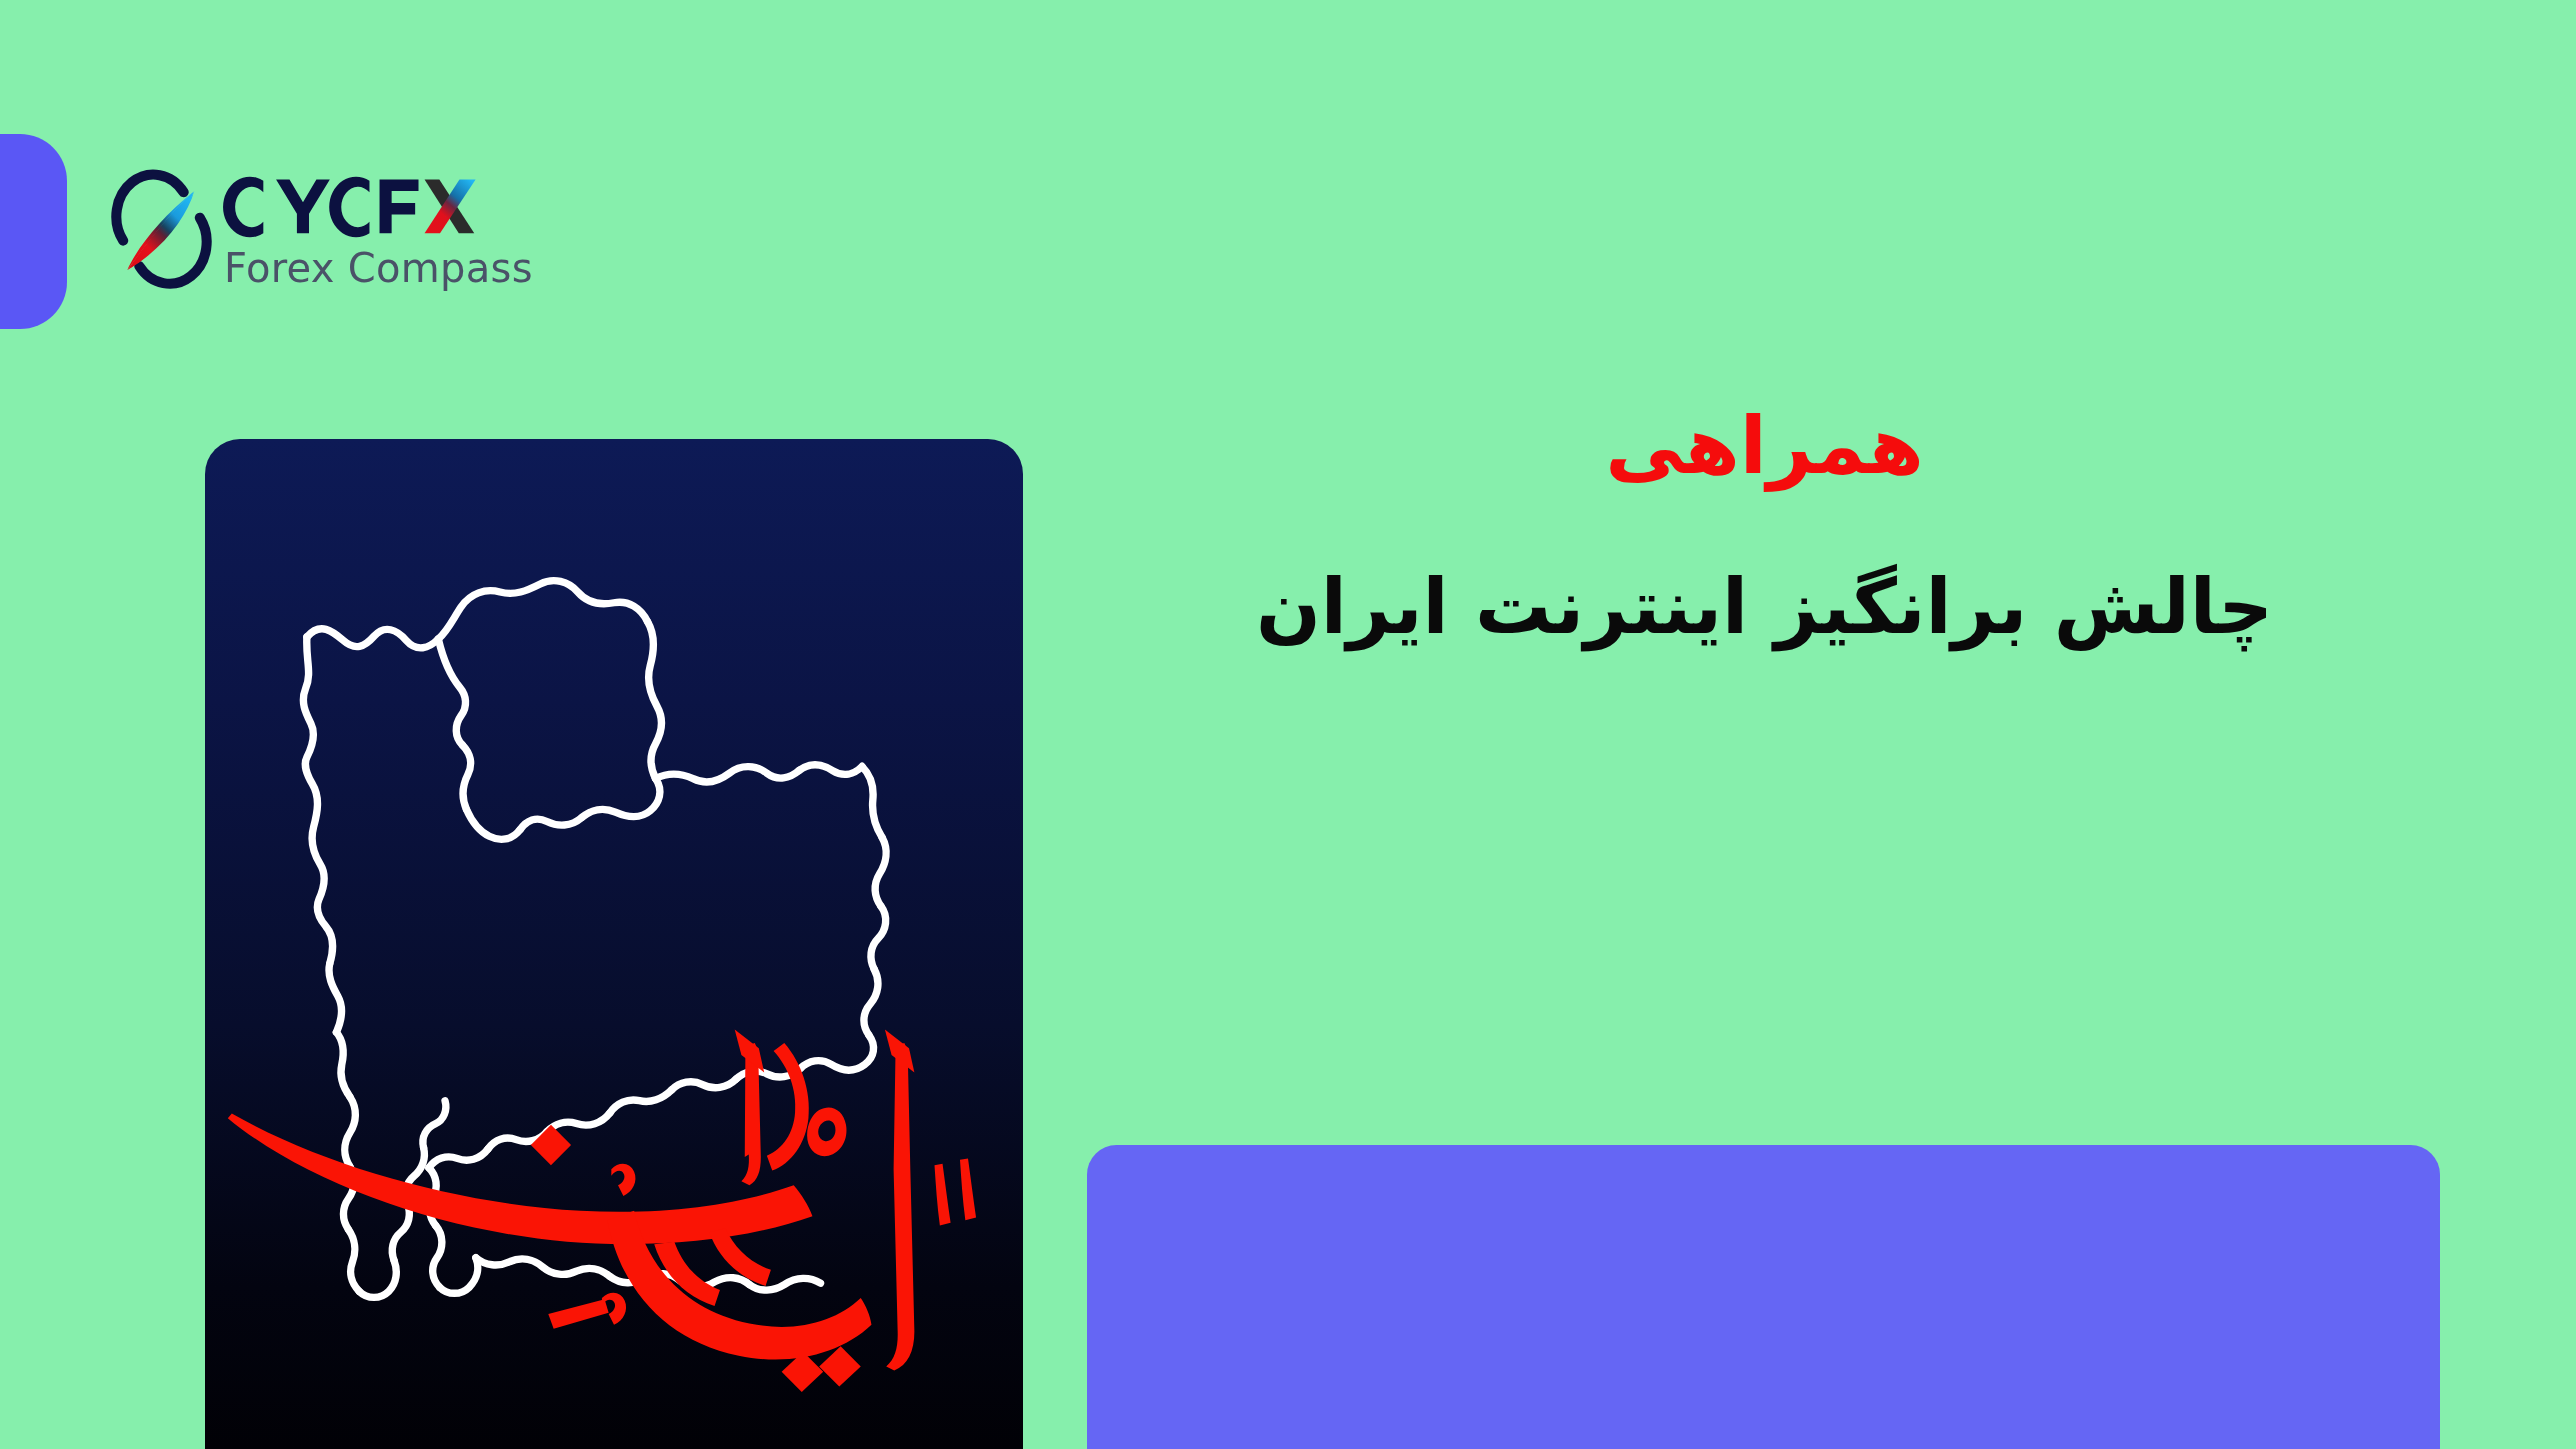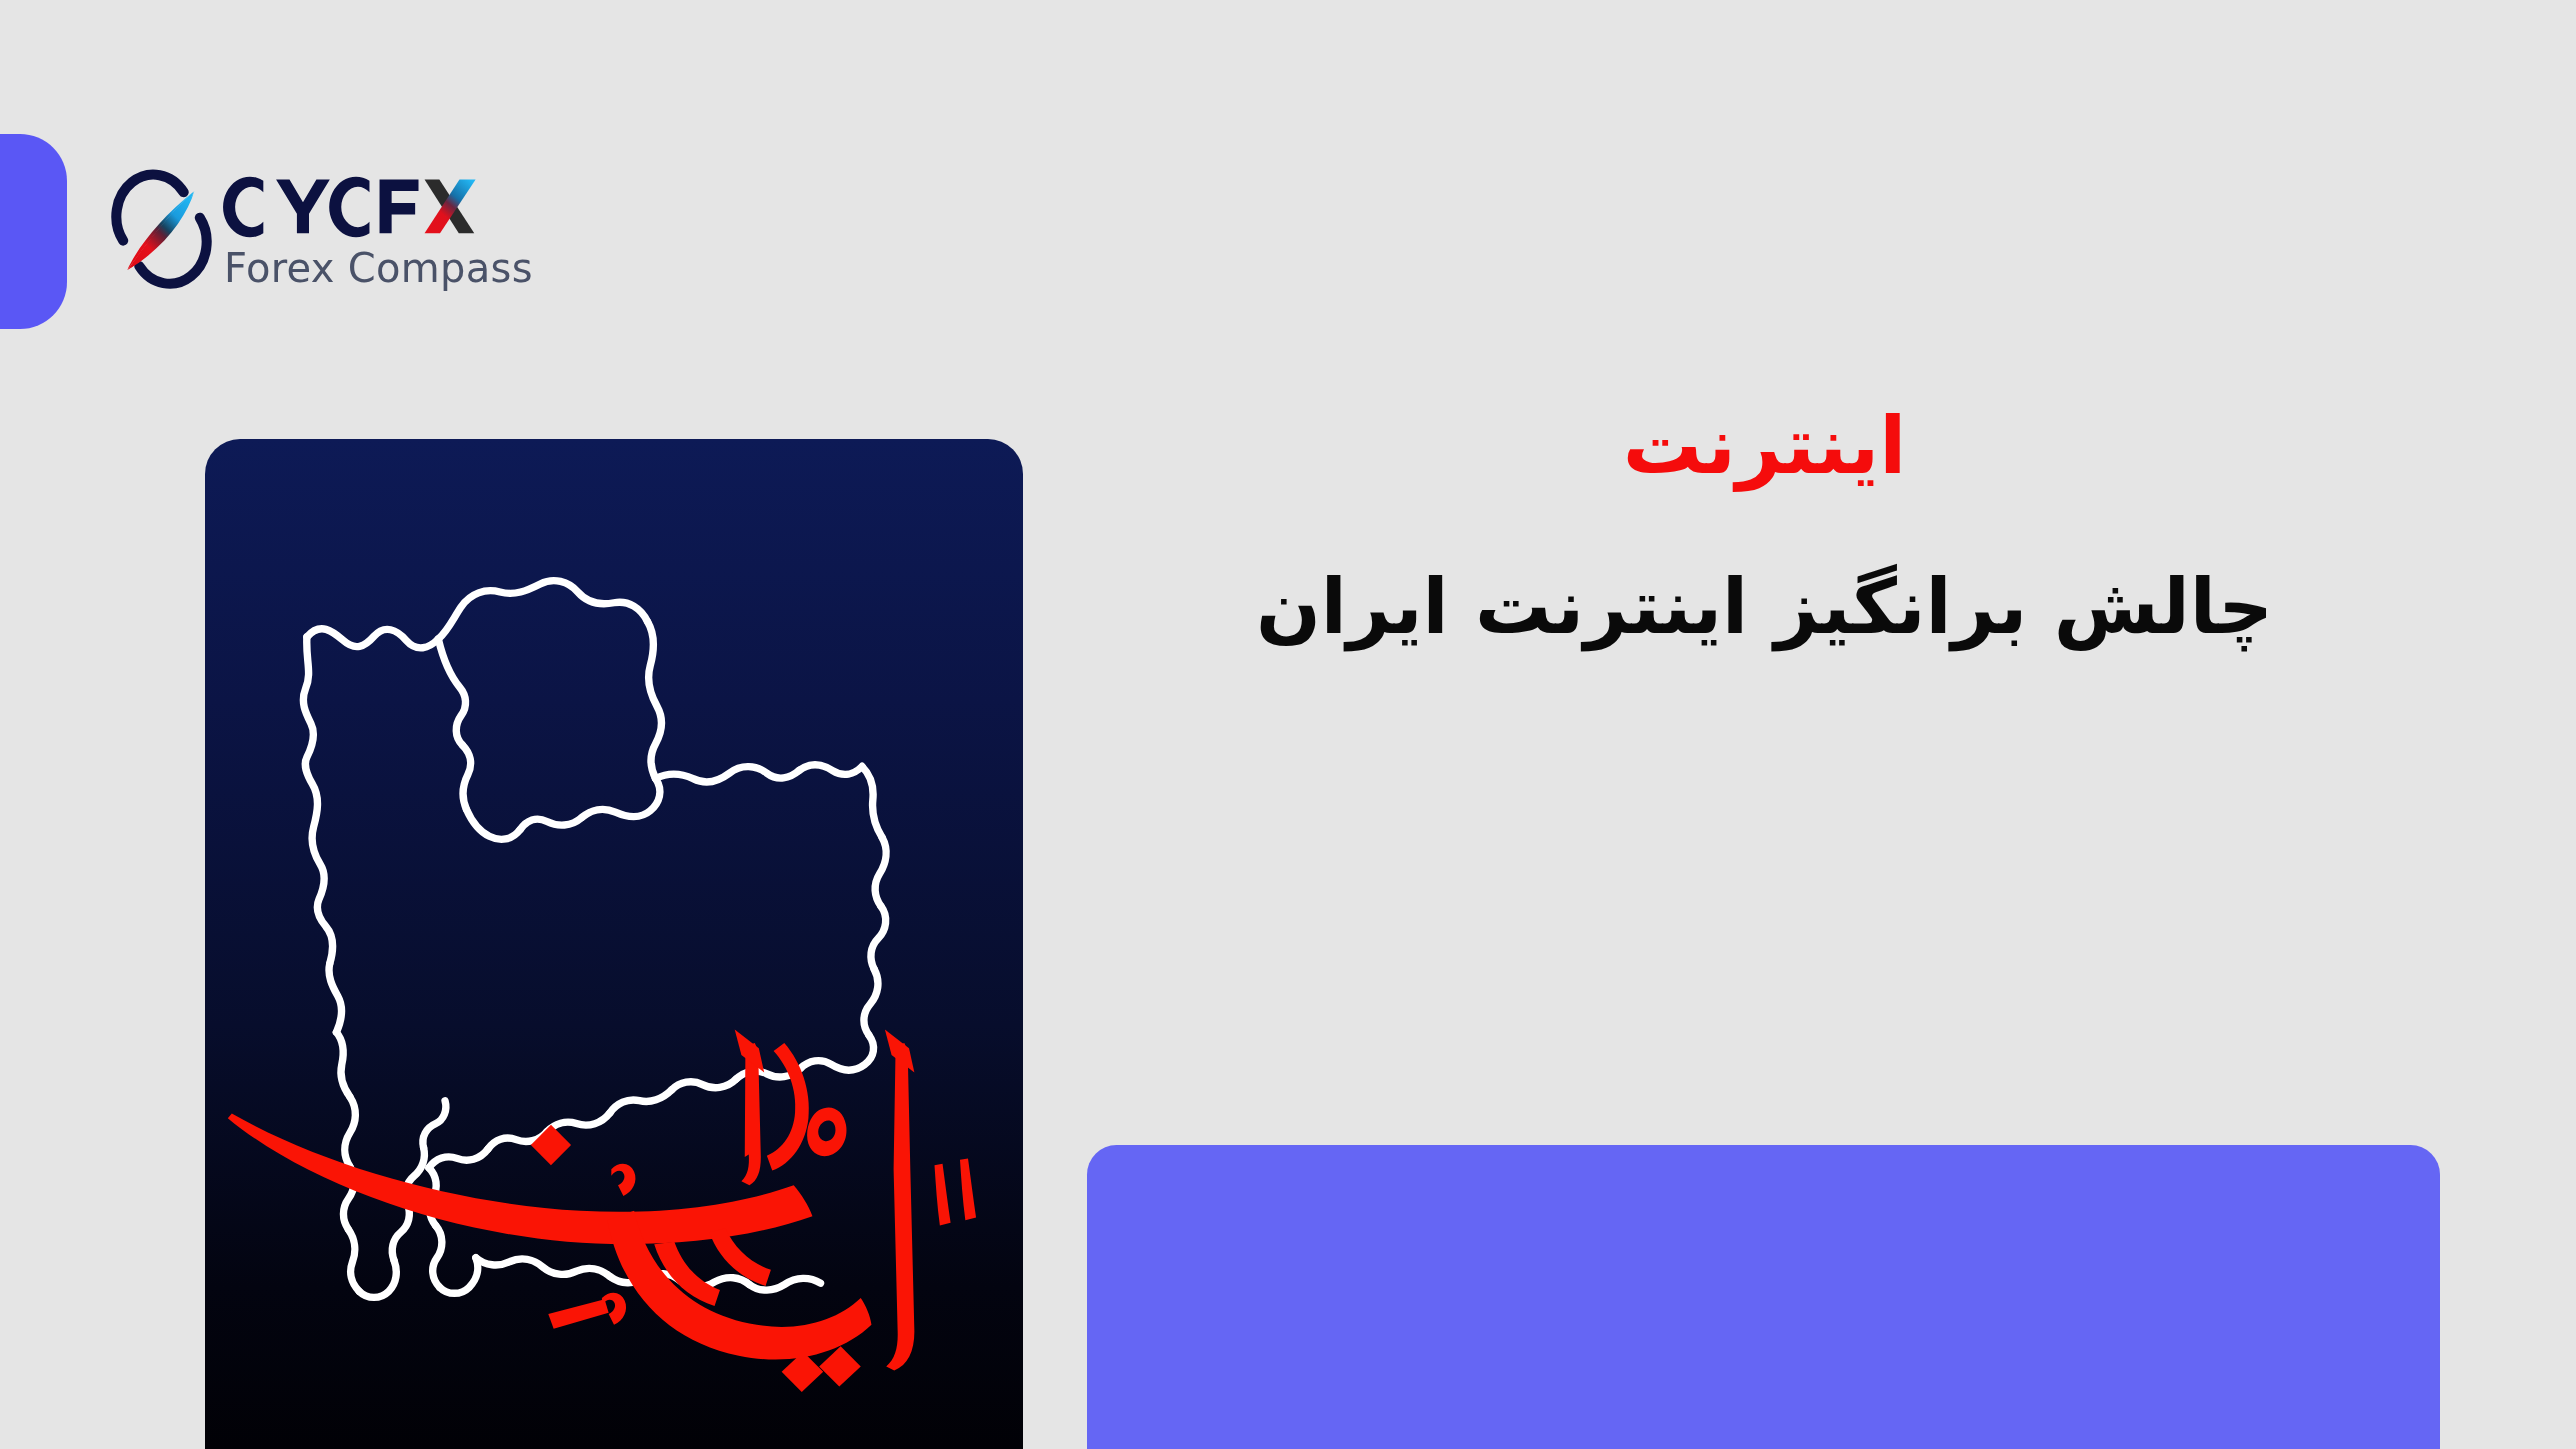--- a/index.html
+++ b/index.html
@@ -7,21 +7,21 @@
   html, body {
     width:2576px; height:1449px;
     overflow:hidden;
     background:#f8f8fd;
     font-family:"DejaVu Sans","Liberation Sans",sans-serif;
   }
 
   .stage {
     position:relative;
     width:2576px; height:1449px;
-    background:#e5e5e5;
+    background:#86efac;
   }
 
   
   .side-tab {
     position:absolute;
     left:-20px; top:134px;
     width:87px; height:195px;
     background:#5a57f5;
     border-radius:0 47px 47px 0;
   }
@@ -271,21 +271,21 @@
         <path d="M606 1088 C618 1076 634 1078 640 1092 C646 1106 638 1122 624 1128
                  L616 1112 C624 1108 628 1100 624 1094 C620 1088 612 1090 606 1098 Z"></path>
         <path d="M592 1280 C604 1268 620 1270 626 1284 C632 1298 624 1314 610 1320
                  L602 1304 C610 1300 614 1292 610 1286 C606 1280 598 1282 592 1290 Z"></path>
         <path d="M512 1304 L596 1282 L602 1302 L520 1326 Z"></path>
       </g>
     </svg>
   </div>
 
   <div class="headline-col">
-    <div class="kicker">اینترنت</div>
+    <div class="kicker">همراهی</div>
     <div class="headline">
       <span class="headline-line">چالش برانگیز اینترنت ایران</span>
     </div>
   </div>
 
   <div class="bottom-panel"></div>
 
 </div>
 
 

